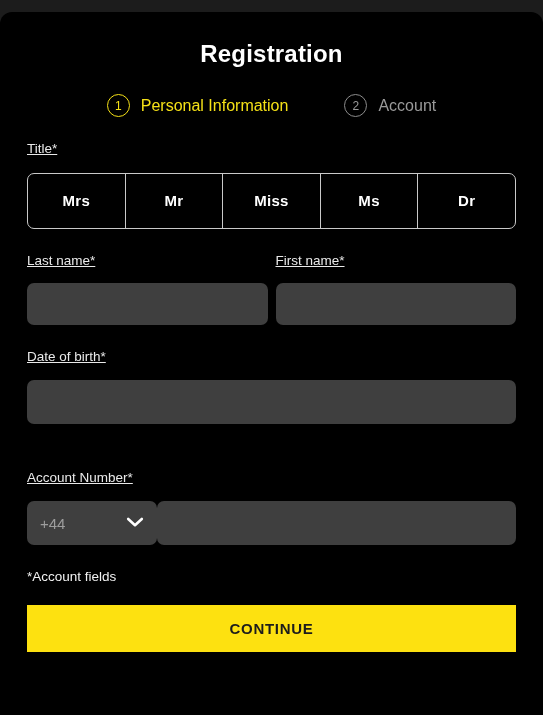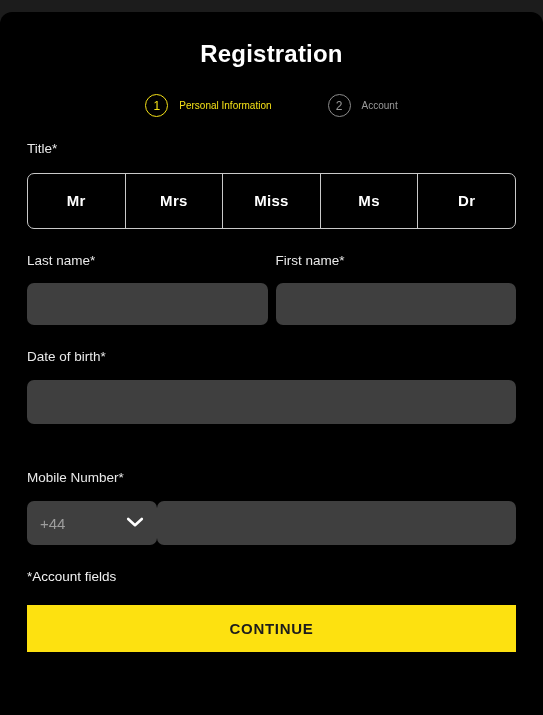--- a/index.html
+++ b/index.html
@@ -58,35 +58,36 @@
     border: 1.5px solid #f5e117;
     display: flex;
     align-items: center;
     justify-content: center;
     font-size: 12px;
     color: #f5e117;
     box-sizing: border-box;
     flex: none;
   }
   .step-label {
-    font-size: 10px;
+    font-size: 16px;
     color: #f5e117;
   }
   .step.inactive .step-circle {
     border-color: #8c8c8c;
     color: #9a9a9a;
   }
   .step.inactive .step-label {
     color: #9a9a9a;
   }
   
   .field-label {
     color: #e9e9e9;
     font-size: 13.5px;
     line-height: 1;
+    text-decoration: underline;
   }
   .seg-group {
     display: flex;
     margin-top: 17px;
     border: 1px solid #c9c9c9;
     border-radius: 7px;
     overflow: hidden;
     height: 56px;
     box-sizing: border-box;
   }
@@ -206,22 +207,22 @@
       </div>
       <div class="step inactive">
         <span class="step-circle">2</span>
         <span class="step-label">Account</span>
       </div>
     </div>
 
     <div class="mt-label-1">
       <div class="field-label">Title*</div>
       <div class="seg-group">
+        <button class="seg-btn">Mrs</button>
         <button class="seg-btn">Mr</button>
-        <button class="seg-btn">Mrs</button>
         <button class="seg-btn">Miss</button>
         <button class="seg-btn">Ms</button>
         <button class="seg-btn">Dr</button>
       </div>
     </div>
 
     <div class="mt-label-2">
       <div class="label-row">
         <div class="col">
           <div class="field-label">Last name*</div>
@@ -241,21 +242,21 @@
     </div>
 
     <div class="mt-label-2">
       <div class="field-label">Date of birth*</div>
       <div class="mt-input">
         <input class="text-input dob-input" type="text" placeholder="" style="">
       </div>
     </div>
 
     <div style="margin-top:47px;">
-      <div class="field-label">Mobile Number*</div>
+      <div class="field-label">Account Number*</div>
       <div class="phone-row">
         <div class="cc-select">
           <span class="cc-value">+44</span>
           <span class="chev">
             <svg width="18" height="12" viewBox="0 0 18 12" aria-hidden="true">
               <path d="M2.2 3 L9 9.2 L15.8 3" fill="none" stroke="#ffffff" stroke-width="2.6" stroke-linecap="round" stroke-linejoin="round"></path>
             </svg>
           </span>
         </div>
         <input class="text-input phone-input" type="text" placeholder="" style="">

